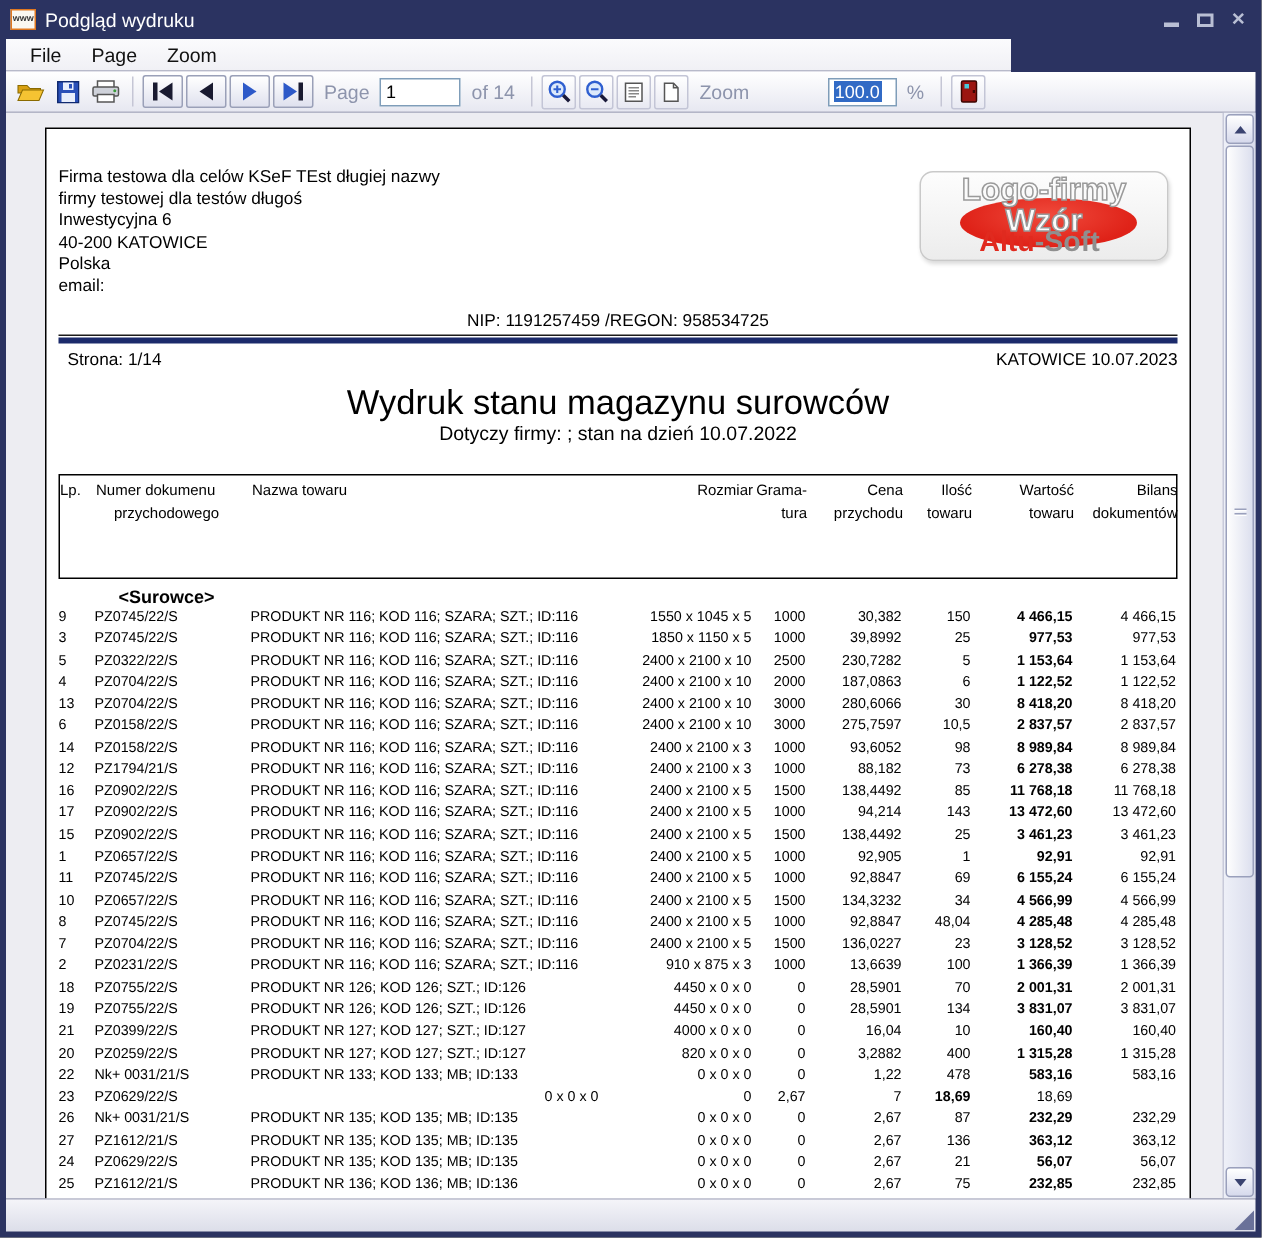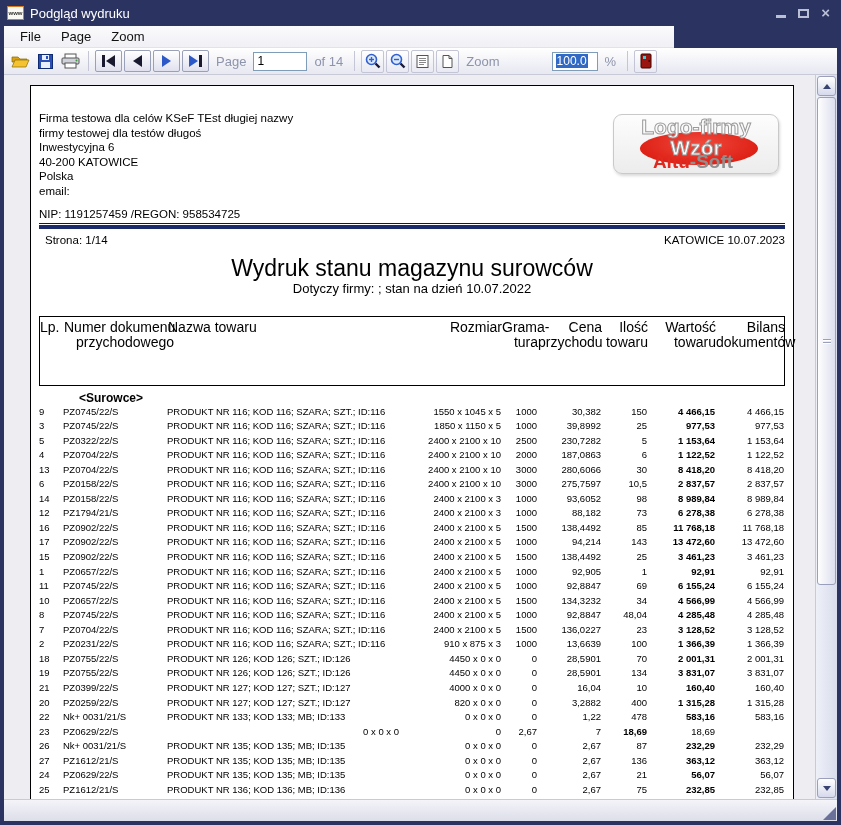--- a/index.html
+++ b/index.html
@@ -75,30 +75,30 @@
   }
   .logo-ellipse{position:absolute;left:26px;top:17px;width:118px;height:33px;border-radius:50%;
     background:radial-gradient(ellipse at 50% 35%,#f04a3c,#df2218 70%);}
   .logo-line1,.logo-line2{position:absolute;left:0;right:0;text-align:center;font-weight:bold;font-size:21px;
     color:#fbfbfb;-webkit-text-stroke:1px #9a9a9a;line-height:20px;}
   .logo-line1{top:2px;}
   .logo-line2{top:23px;}
   .logo-brand{position:absolute;left:0;right:6px;bottom:1px;text-align:center;font-size:19px;font-weight:bold;line-height:20px;}
   .brand-red{color:#e02a1f;}
   .brand-gray{color:#8f8f8f;font-weight:bold;}
-  .nip{margin-top:9px;font-size:11.5px;padding-bottom:3px;border-bottom:1px solid #1a1a1a;white-space:nowrap;}
+  .nip{margin-top:9px;font-size:11.5px;padding-bottom:3px;border-bottom:1px solid #1a1a1a;white-space:nowrap;text-align:center;}
   .rule{height:4px;background:#1b2a6b;margin-top:1px;}
   .meta-row{margin-top:5px;display:flex;justify-content:space-between;font-size:11.5px;}
   .meta-left{padding-left:6px;}
   .doc-title{margin-top:9px;text-align:center;font-size:23px;line-height:26px;}
   .doc-sub{text-align:center;font-size:13px;line-height:16px;}
   
   .header-box{margin-top:19px;border:1px solid #000;height:70px;padding-top:3px;}
   .tgrid{display:grid;grid-template-columns:24px 104px 232px 102px 36px 64px 46px 68px 69px;}
-  .hc{font-size:14px;line-height:15px;white-space:nowrap;}
+  .hc{font-size:10px;line-height:15px;white-space:nowrap;}
   .h-right{text-align:right;}
   .h-ind{padding-left:12px;}
   .section-label{margin-top:5px;margin-left:40px;font-weight:bold;font-size:12px;line-height:14px;}
   .trow{height:14.56px;}
   .trow .c{font-size:9.5px;line-height:14.56px;white-space:nowrap;overflow:visible;}
   .c-rozmiar,.c-gram,.c-cena,.c-ilosc,.c-wartosc,.c-bilans{text-align:right;}
   .c-wartosc{font-weight:bold;}
   
   .vscroll{
     position:absolute;right:0;top:0;width:22px;height:724px;

